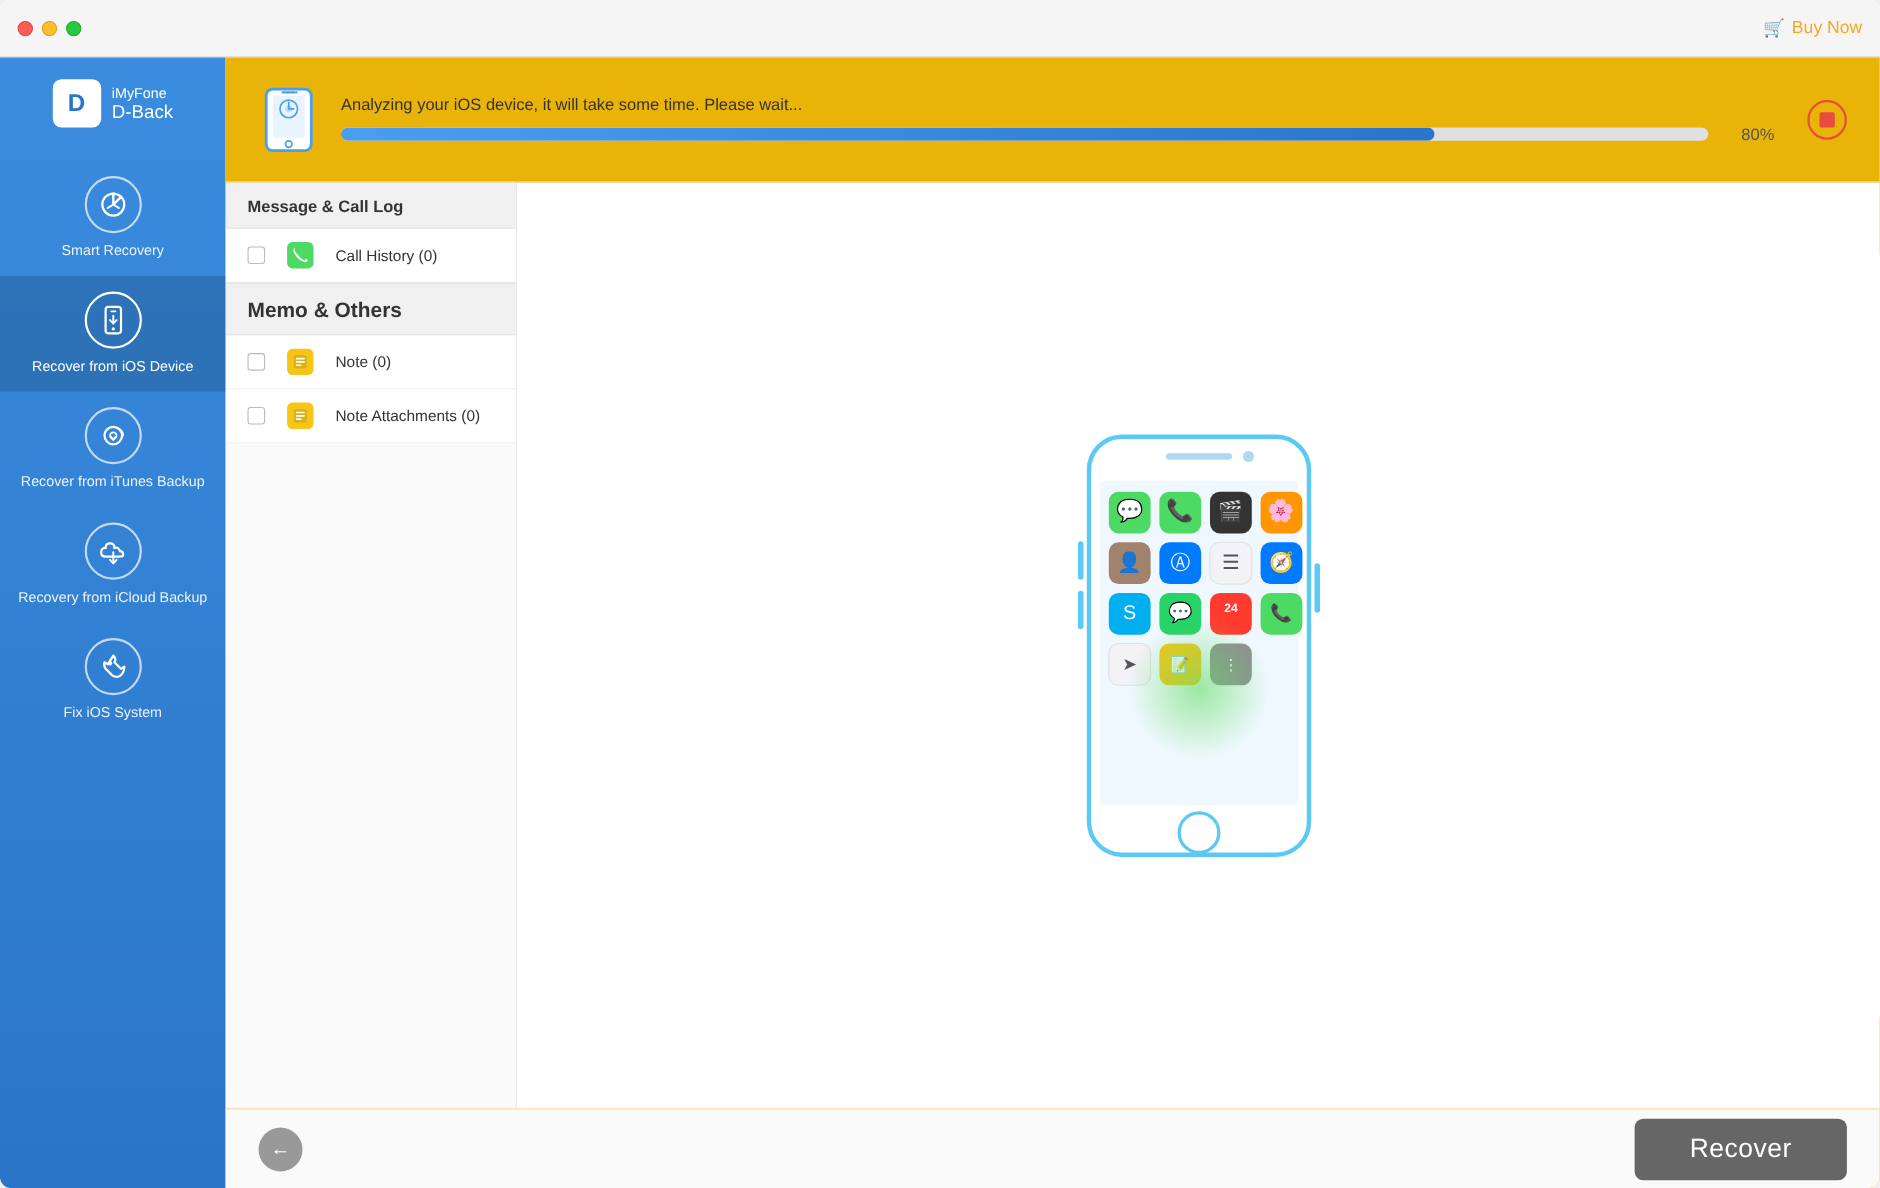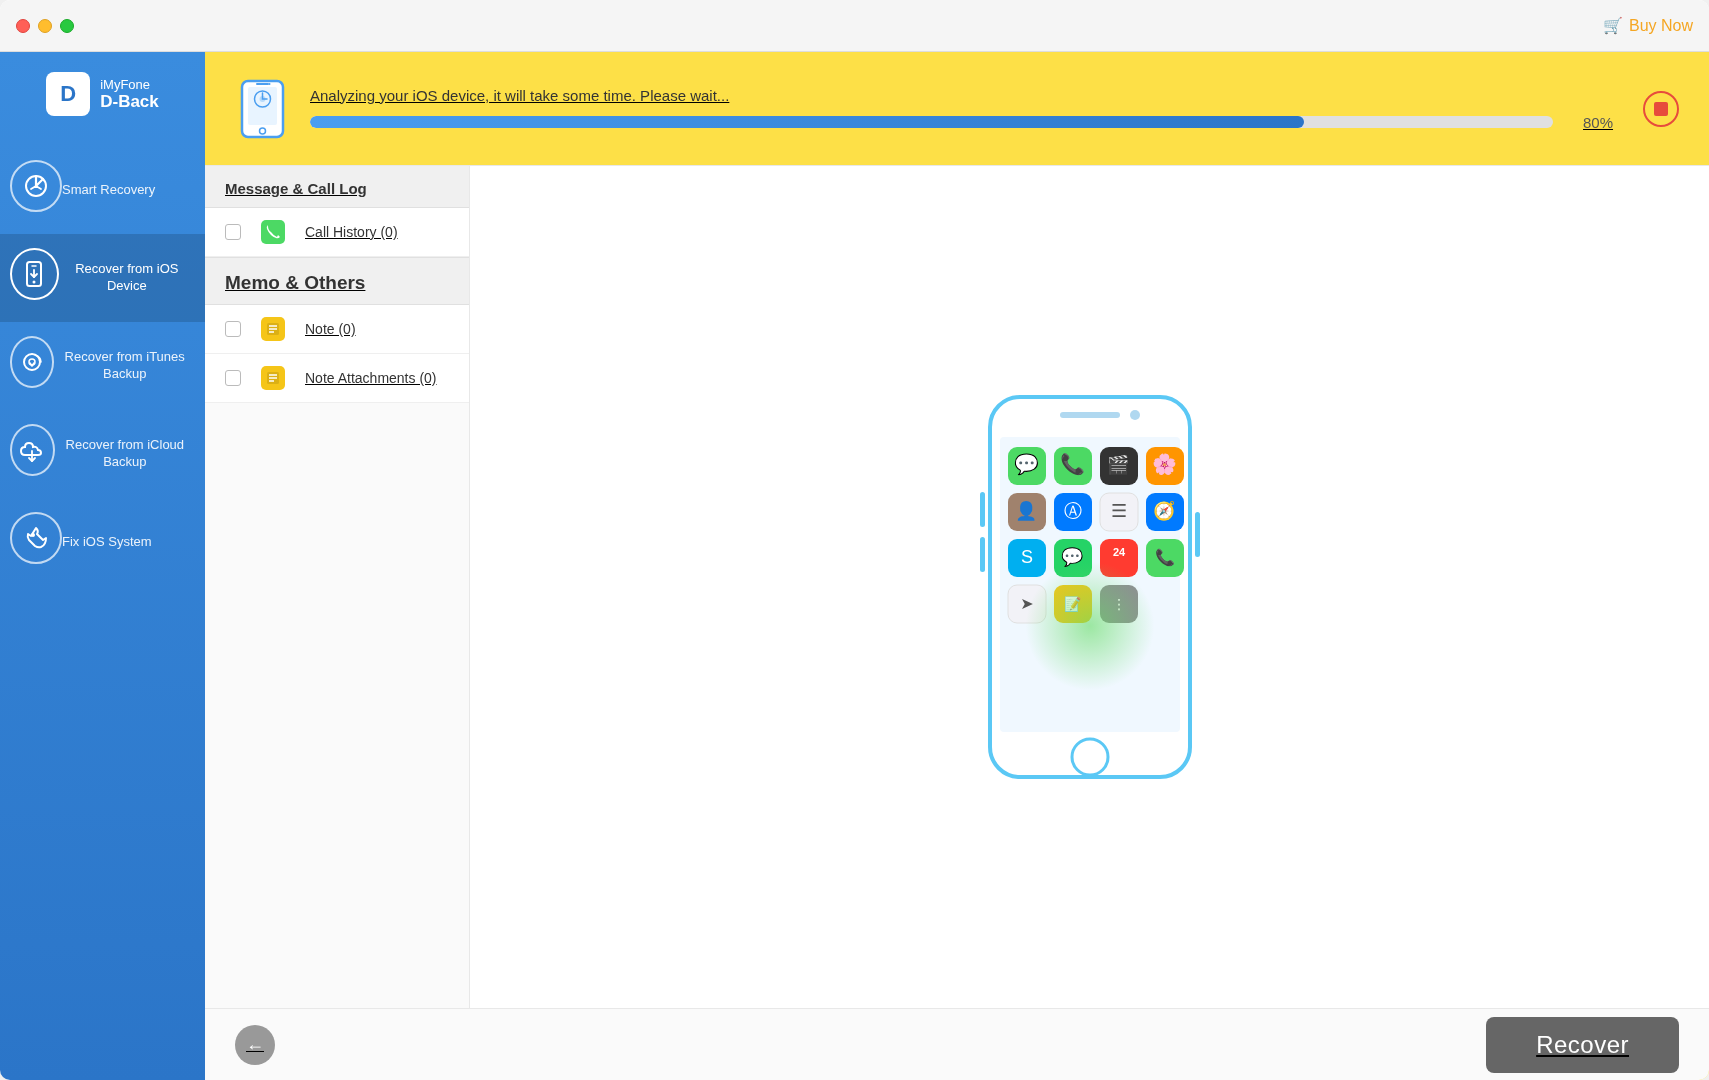--- a/index.html
+++ b/index.html
@@ -105,27 +105,27 @@
 
     .logo-text .imyfone {
       color: #fff;
       font-size: 13px;
       font-weight: 400;
     }
 
     .logo-text .dback {
       color: #fff;
       font-size: 17px;
-      font-weight: 700;
+      font-weight: 400;
     }
 
     .sidebar-item {
       width: 100%;
       display: flex;
-      flex-direction: row;
+      flex-direction: column;
       align-items: center;
       padding: 14px 10px;
       cursor: pointer;
       position: relative;
     }
 
     .sidebar-item.active {
       background: rgba(0,0,0,0.15);
     }
 
@@ -157,23 +157,22 @@
     .sidebar-item.active .item-label {
       opacity: 1;
       font-weight: 500;
     }
 
     
     .content-area {
       flex: 1;
       display: flex;
       flex-direction: column;
-      background: #fde047;
+      background: #eab308;
       overflow: hidden;
-      text-decoration: underline;
     }
 
     
     .progress-area {
       padding: 24px 30px 24px 30px;
       border-bottom: 1px solid #e8e8e8;
       display: flex;
       align-items: center;
       gap: 20px;
       flex-shrink: 0;
@@ -451,21 +450,21 @@
       </div>
 
       <div class="sidebar-item">
         <div class="icon-circle">
           <svg width="28" height="26" viewBox="0 0 28 26" fill="none">
             <path d="M7 18 Q3 18 3 14 Q3 10 7 10 Q7 6 11 6 Q15 6 15 10 Q19 9 20 13 Q23 13 23 16 Q23 18 20 18 Z" stroke="white" stroke-width="2" fill="none"></path>
             <path d="M11 21 L14 24 L17 21" stroke="white" stroke-width="1.8" stroke-linecap="round" stroke-linejoin="round"></path>
             <path d="M14 14 L14 24" stroke="white" stroke-width="1.8" stroke-linecap="round"></path>
           </svg>
         </div>
-        <span class="item-label">Recover from
+        <span class="item-label">Recovery from
 iCloud Backup</span>
       </div>
 
       <div class="sidebar-item">
         <div class="icon-circle">
           <svg width="26" height="26" viewBox="0 0 26 26" fill="none">
             <path d="M13 3 Q16 6 14 9 L20 15 Q23 13 23 13 Q23 20 18 22 Q15 23 12 21 L6 15 Q4 12 5 9 Q5 9 8 11 Z" stroke="white" stroke-width="2" fill="none" stroke-linejoin="round"></path>
             <circle cx="10" cy="10" r="2" fill="white"></circle>
           </svg>
         </div>

